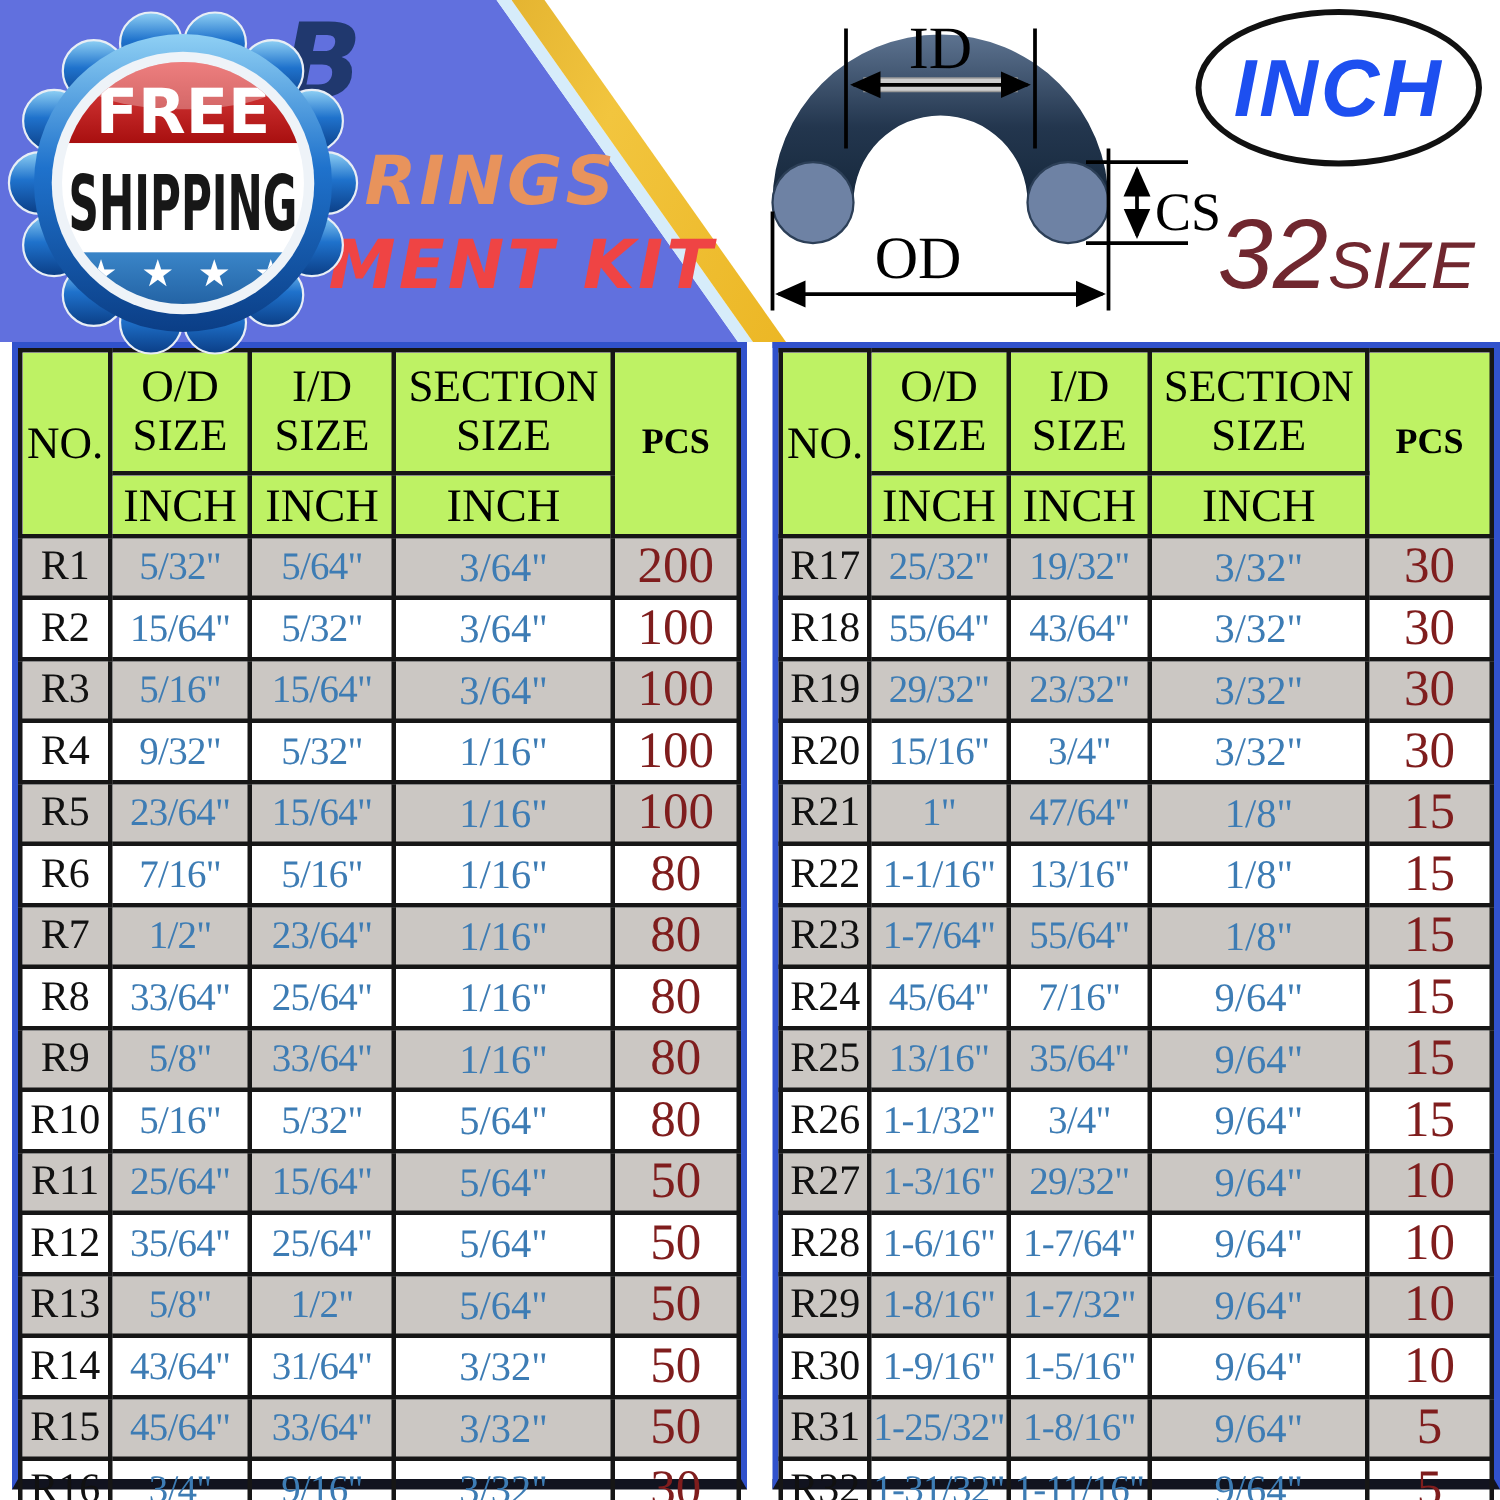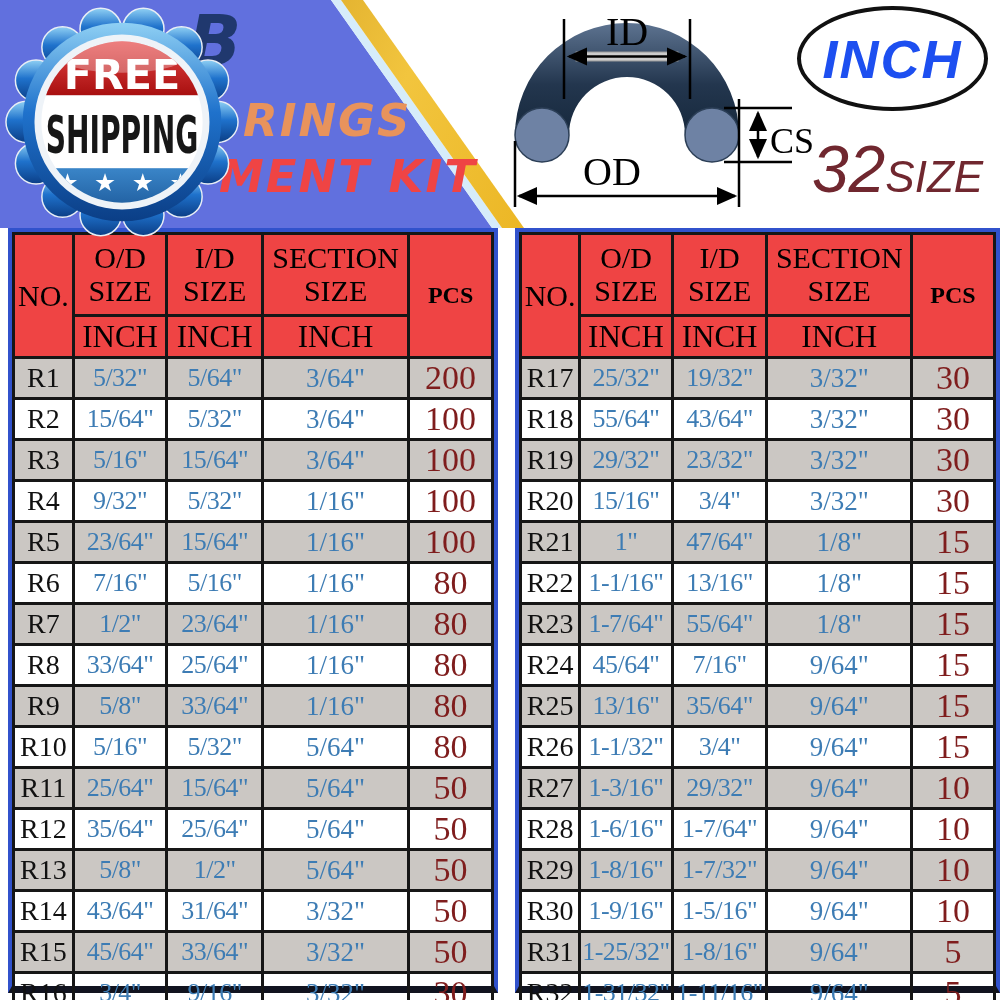--- a/index.html
+++ b/index.html
@@ -33,21 +33,21 @@
               border-bottom:7px solid #11131f;background:#fff;box-sizing:border-box;}
   .table-wrap.left{left:8px;width:490px;}
   .table-wrap.right{left:515px;width:485px;}
   table.size{width:100%;height:100%;border-collapse:collapse;table-layout:fixed;}
   table.size th,table.size td{border:3px solid #161616;text-align:center;vertical-align:middle;
               padding:0;overflow:hidden;}
   thead tr.r1{height:82px;}
   thead tr.r2{height:42px;}
   tbody tr{height:40px;margin-top:28px;}
   tbody tr:nth-child(odd) td{background:#cbc7c3;}
-  th{font-weight:normal;background:#ef4444;}
+  th{font-weight:normal;background:#bef264;}
   .h-no{font-size:30px;margin-left:32px;}
   .h-size{font-size:30px;line-height:1.08;white-space:pre-line;}
   .h-unit{font-size:31px;}
   .h-pcs{font-size:24px;font-weight:bold;}
   td.c-no{font-size:28px;color:#111;white-space:nowrap;}
   td.c-od,td.c-id{font-size:26px;color:#3d7cb4;white-space:nowrap;letter-spacing:-0.5px;}
   td.c-sec{font-size:27px;color:#3d7cb4;white-space:nowrap;}
   td.c-pcs{font-size:34px;color:#7f1d1d;}
 </style>
 </head>

